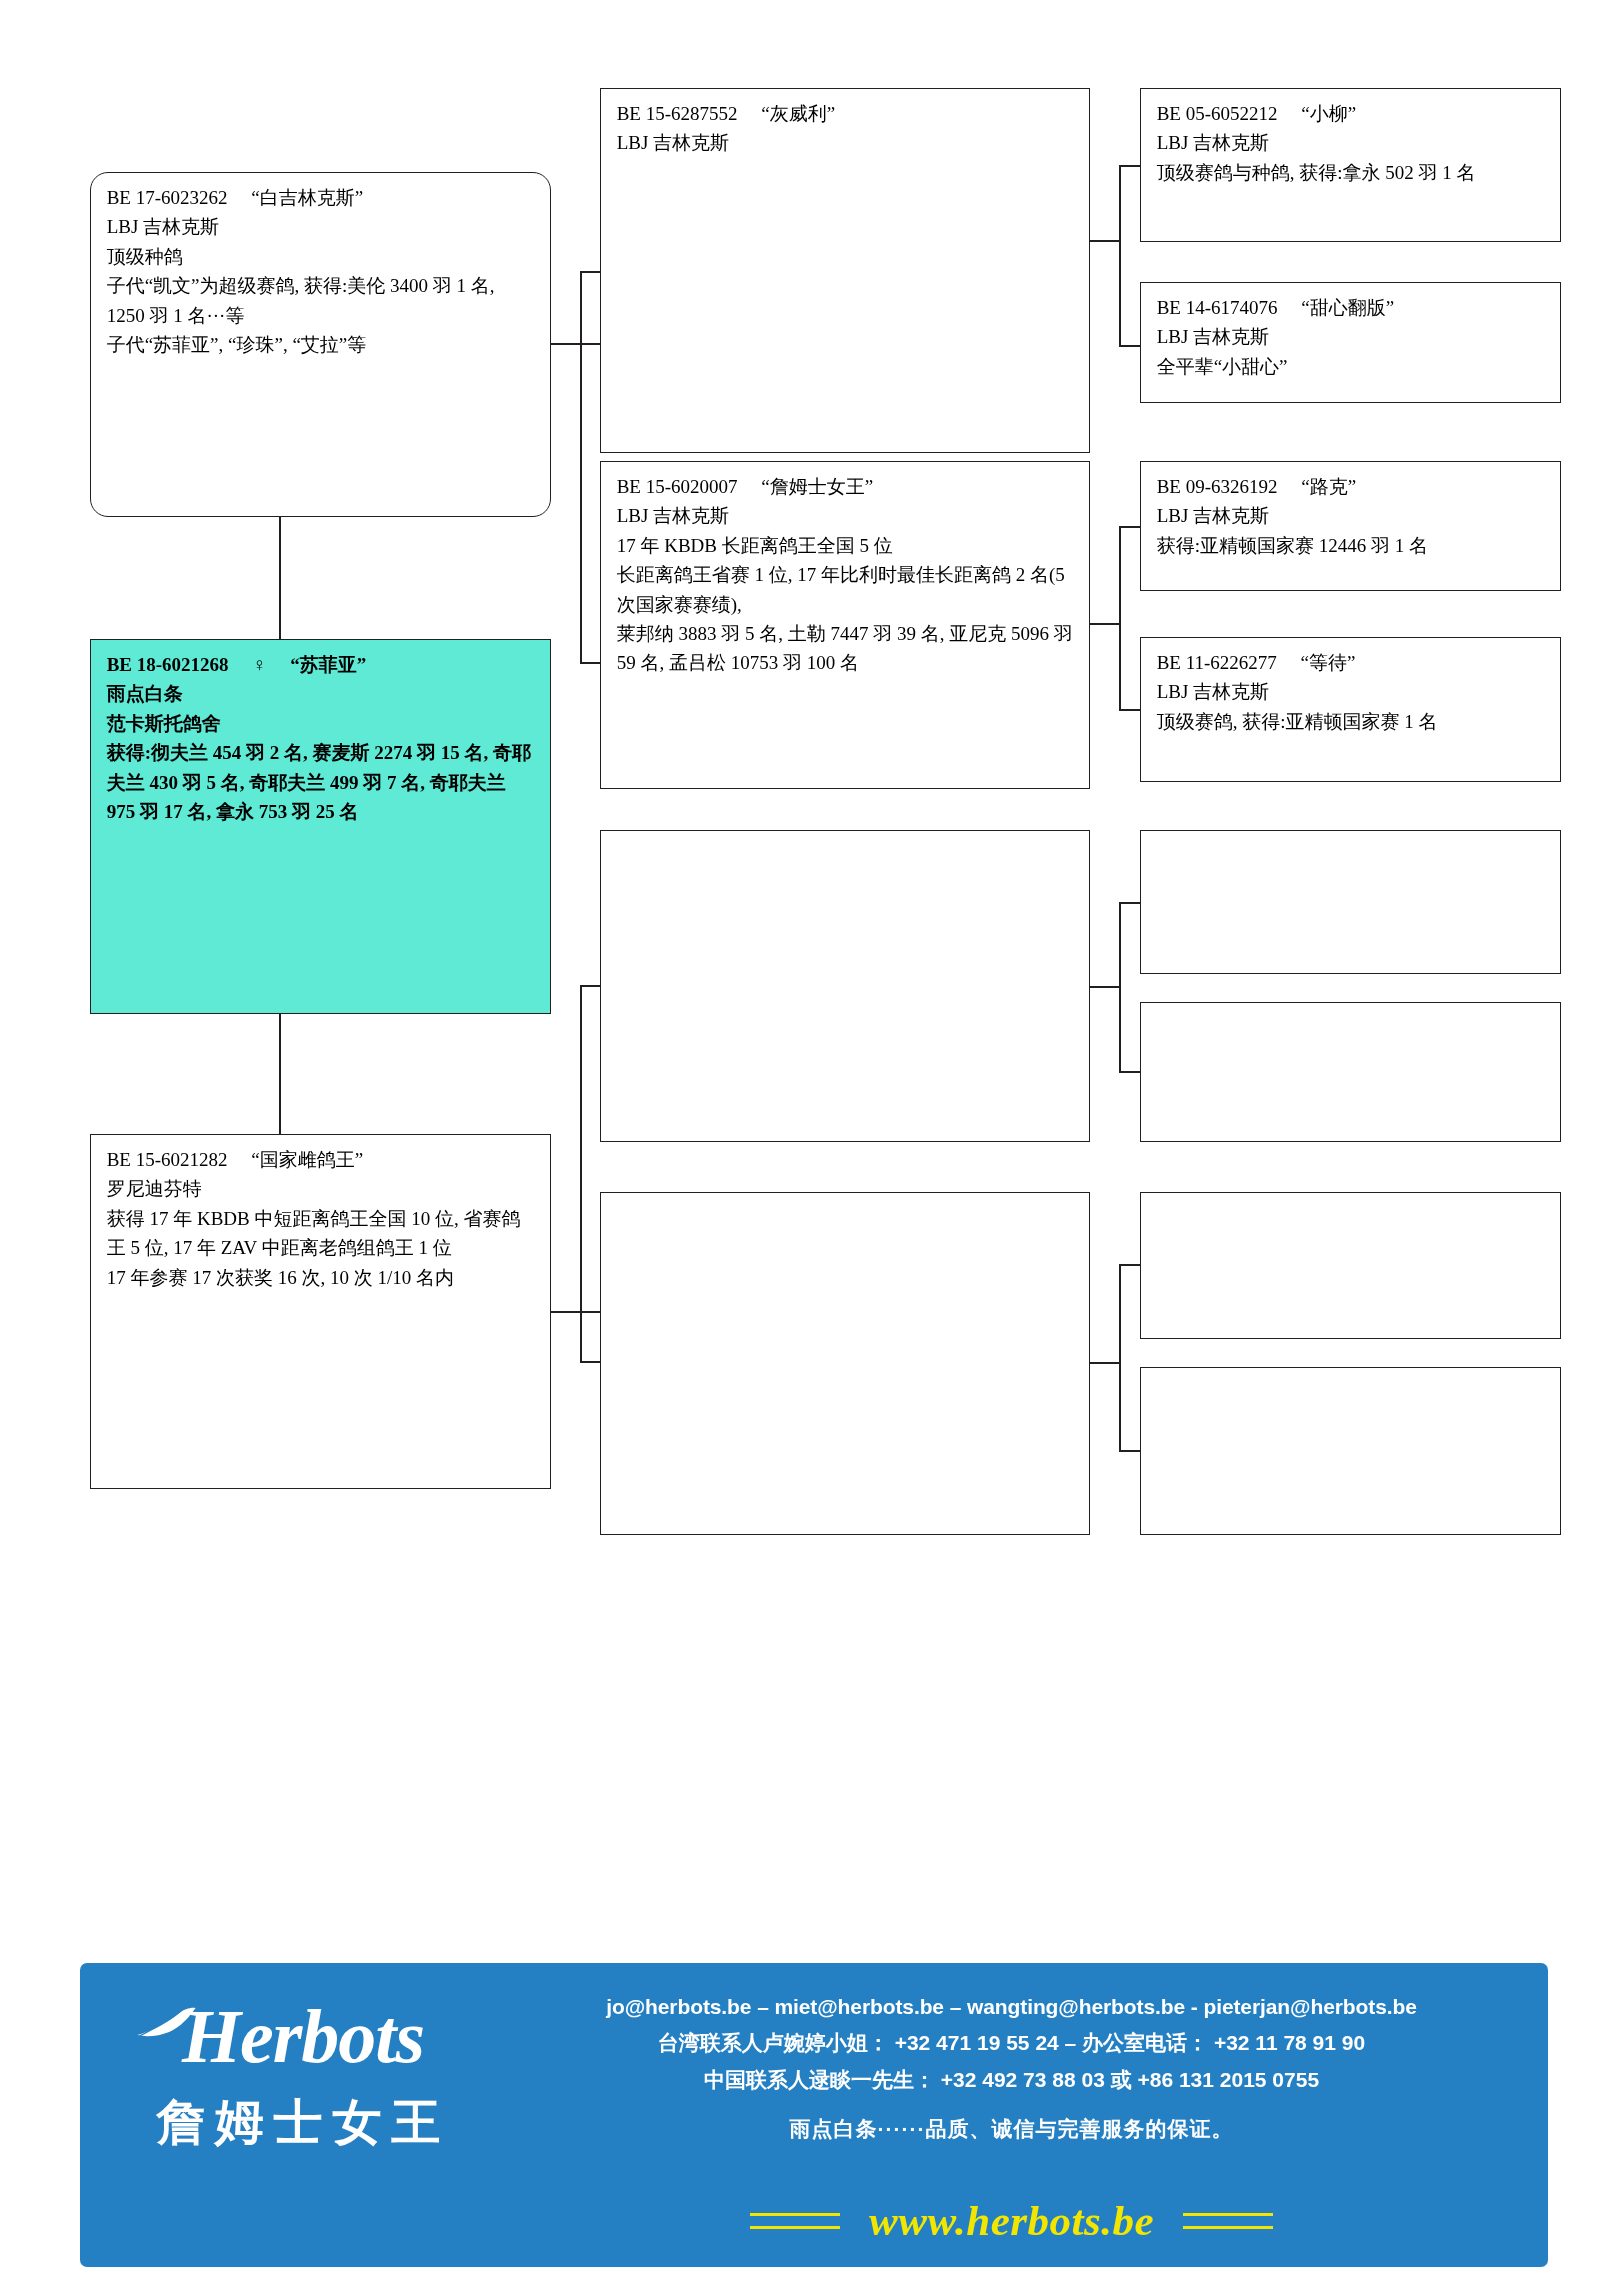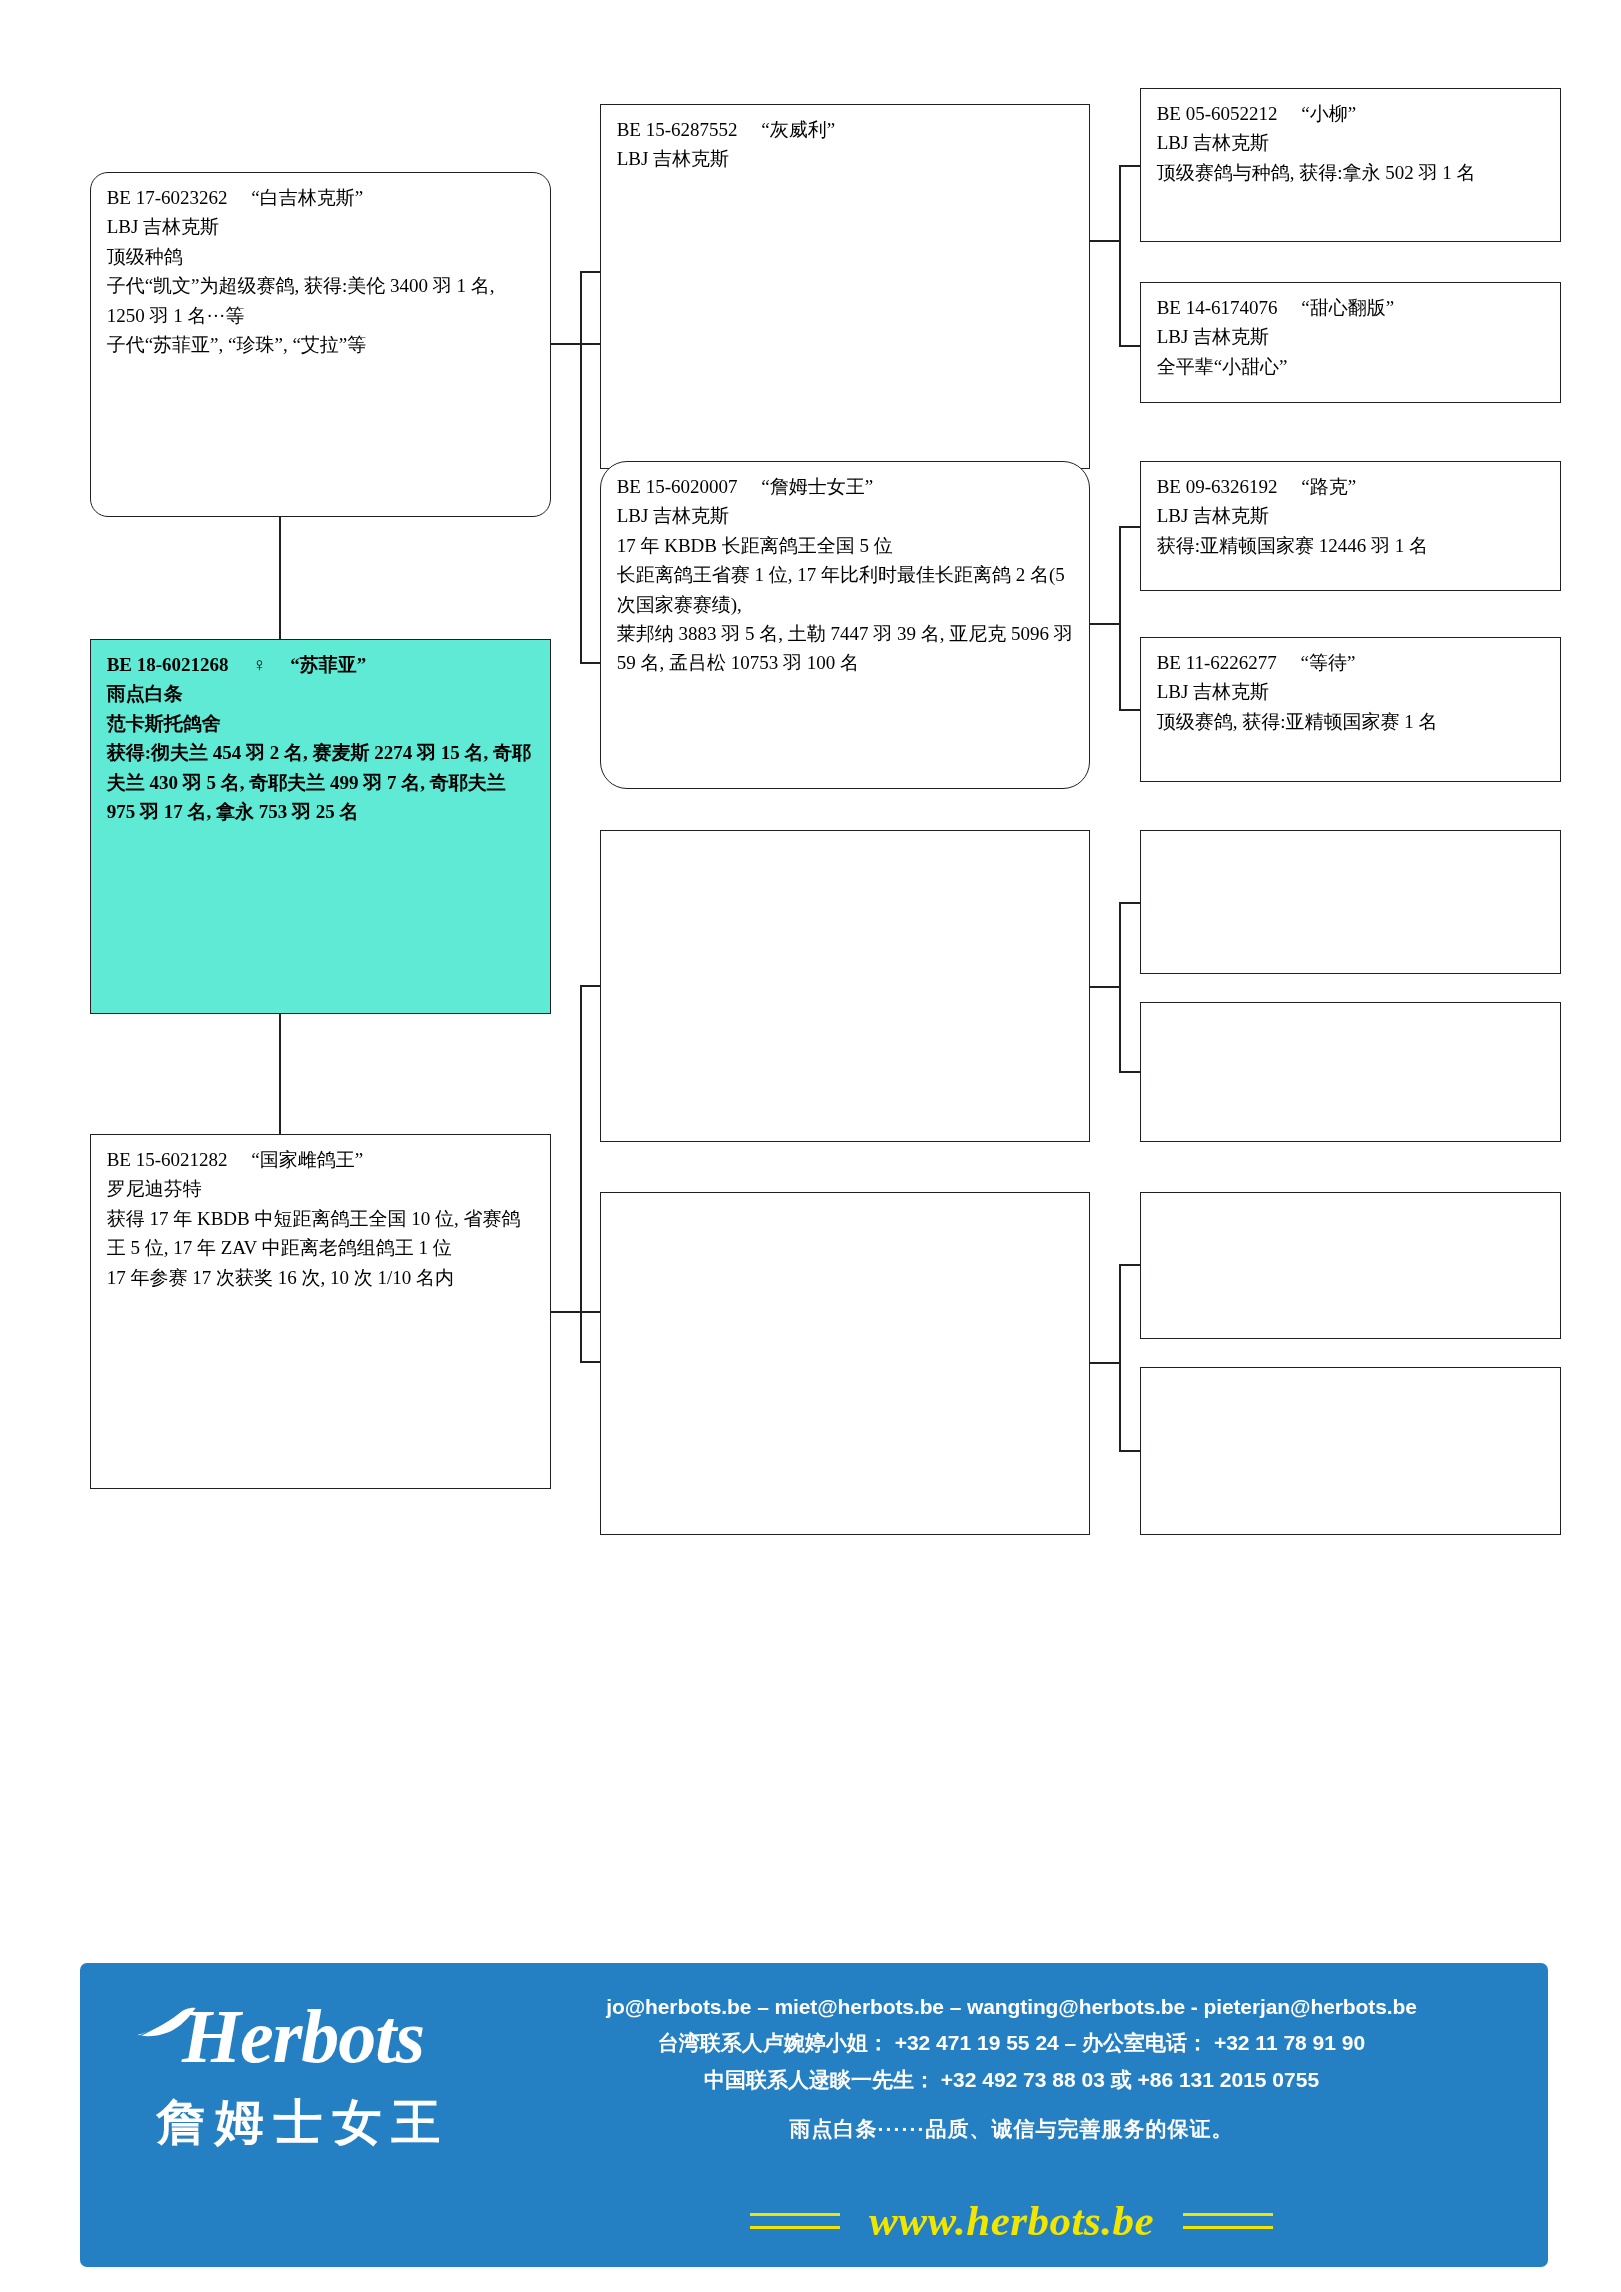--- a/index.html
+++ b/index.html
@@ -151,24 +151,24 @@
 LBJ 吉林克斯
 顶级种鸽
 子代“凯文”为超级赛鸽, 获得:美伦 3400 羽 1 名, 1250 羽 1 名···等
 子代“苏菲亚”, “珍珠”, “艾拉”等</div>
 
   <div class="box" style="left:90px; top:1134px; width:461px; height:355px;">BE 15-6021282  “国家雌鸽王”
 罗尼迪芬特
 获得 17 年 KBDB 中短距离鸽王全国 10 位, 省赛鸽王 5 位, 17 年 ZAV 中距离老鸽组鸽王 1 位
 17 年参赛 17 次获奖 16 次, 10 次 1/10 名内</div>
 
-  <div class="box" style="left:600px; top:104px; width:490px; height:365px;">BE 15-6287552  “灰威利”
+  <div class="box" style="left:600px; top:88px; width:490px; height:365px;">BE 15-6287552  “灰威利”
 LBJ 吉林克斯</div>
 
-  <div class="box" style="left:600px; top:461px; width:490px; height:328px;border-radius:27px;">BE 15-6020007  “詹姆士女王”
+  <div class="box" style="left:600px; top:461px; width:490px; height:328px;">BE 15-6020007  “詹姆士女王”
 LBJ 吉林克斯
 17 年 KBDB 长距离鸽王全国 5 位
 长距离鸽王省赛 1 位, 17 年比利时最佳长距离鸽 2 名(5 次国家赛赛绩),
 莱邦纳 3883 羽 5 名, 土勒 7447 羽 39 名, 亚尼克 5096 羽 59 名, 孟吕松 10753 羽 100 名</div>
 
   <div class="box" style="left:600px; top:830px; width:490px; height:312px;"></div>
 
   <div class="box" style="left:600px; top:1192px; width:490px; height:343px;"></div>
 
   <div class="box" style="left:1140px; top:88px; width:421px; height:154px;">BE 05-6052212  “小柳”

